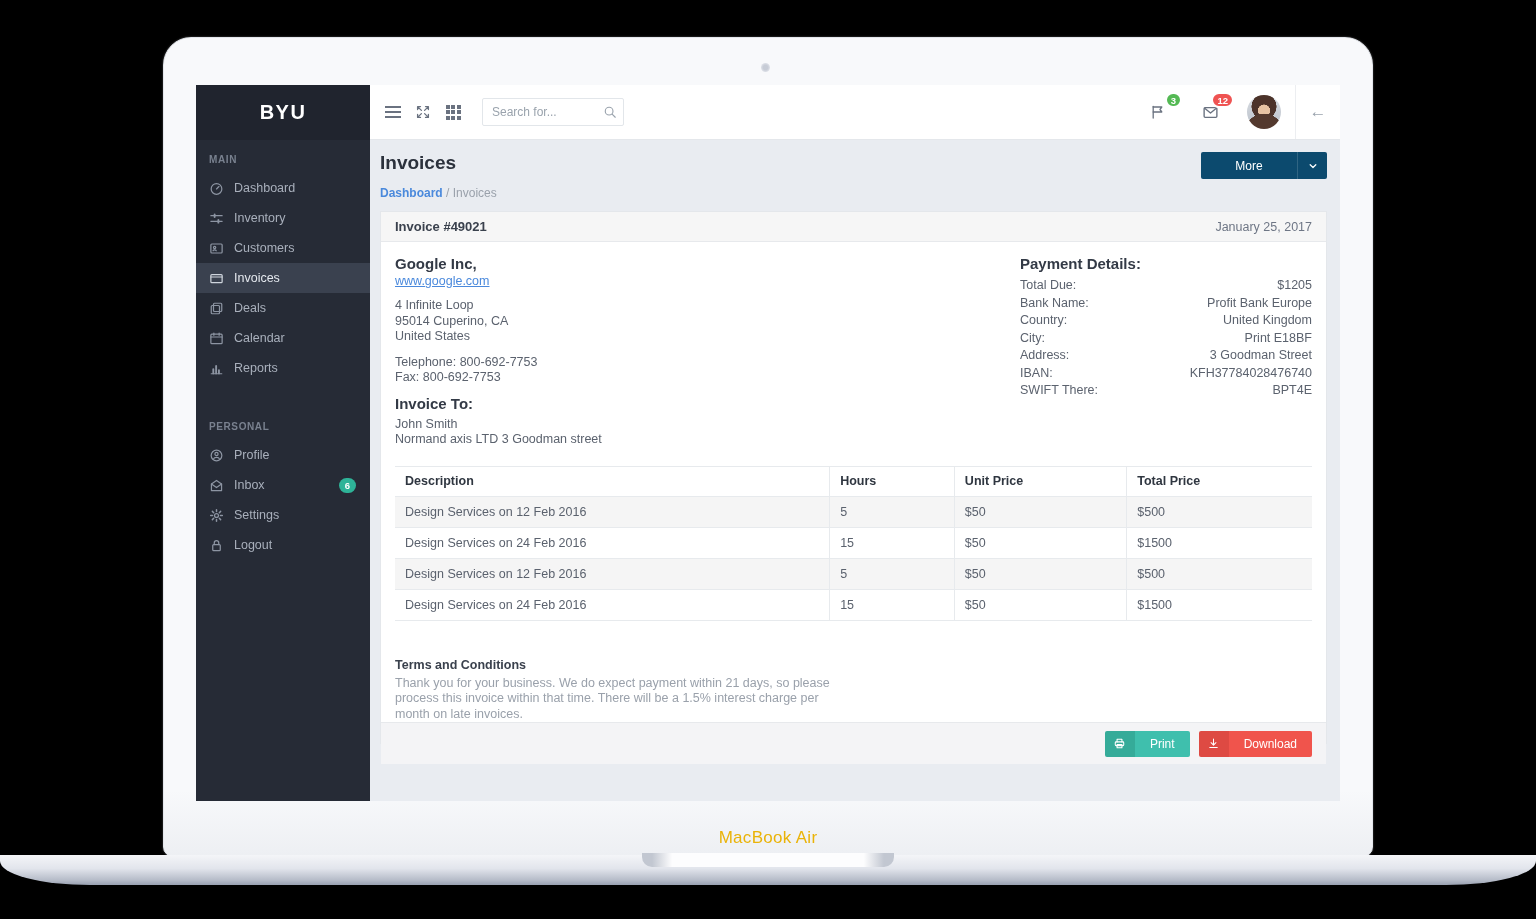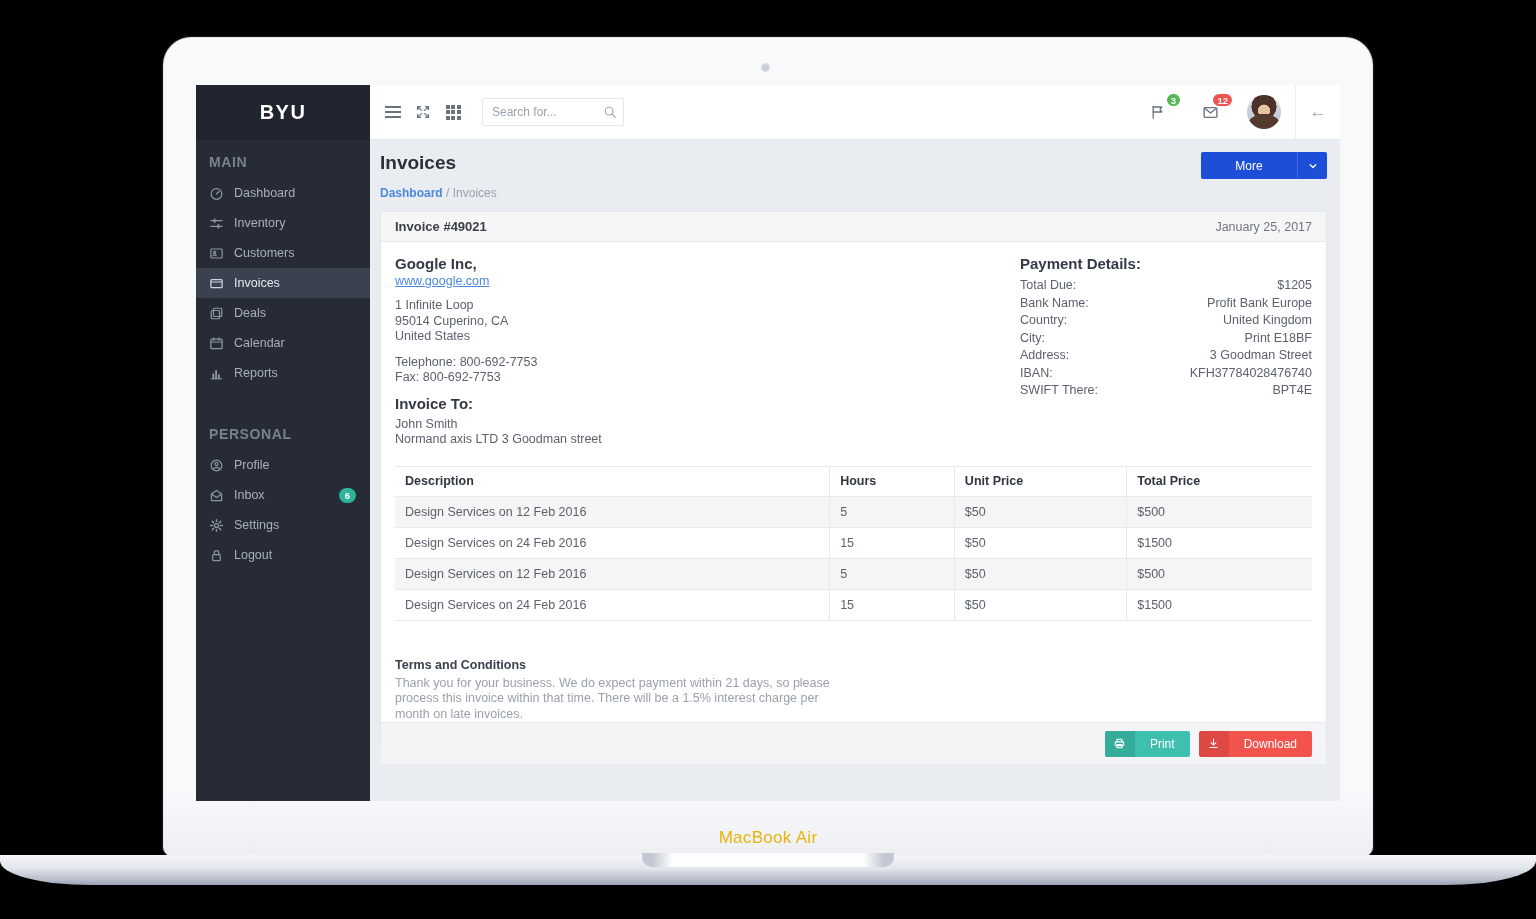--- a/index.html
+++ b/index.html
@@ -30,21 +30,21 @@
   }
 
   
   .app { position:absolute; left:196px; top:85px; width:1144px; height:716px;
     background:#e9ecf1; display:flex; font-size:12.5px; color:#5b626e; overflow:hidden; }
 
   
   .sidebar { width:174px; background:#262b36; flex-shrink:0; display:flex; flex-direction:column; }
   .logo { height:55px; background:#20242e; color:#fff; font-size:20px; font-weight:800;
     letter-spacing:1.5px; display:flex; align-items:center; justify-content:center; }
-  .nav-section-label { color:#79818f; font-size:14px; font-weight:700; letter-spacing:.6px;
+  .nav-section-label { color:#79818f; font-size:10px; font-weight:700; letter-spacing:.6px;
     padding:14px 0 8px 13px; }
   .nav-item { height:30px; display:flex; align-items:center; gap:10px; padding-left:13px;
     color:#a9b0bc; cursor:pointer; }
   .nav-item .ic { color:#8d95a3; }
   .nav-item.active { background:#3a414f; color:#e4e8ee; }
   .nav-item.active .ic { color:#cfd5dd; }
   .nav-badge { margin-left:auto; margin-right:14px; background:#2eb398; color:#fff;
     min-width:17px; height:15px; border-radius:9px; font-size:9.5px; font-weight:700;
     display:flex; align-items:center; justify-content:center; padding:0 4px; }
 
@@ -80,21 +80,21 @@
       linear-gradient(#d9dde3,#b9c0c9); }
   .tb-divider { width:1px; height:100%; background:#eceef1; }
   .back-arrow { color:#9aa3ad; font-size:17px; width:44px; text-align:center; cursor:pointer; }
 
   
   .page-head { padding:12px 13px 0 10px; display:flex; align-items:flex-start; }
   .page-title { font-size:19px; font-weight:700; color:#2b313c; line-height:22px; }
   .breadcrumb { margin-top:12px; font-size:12px; }
   .bc-link { color:#4a89dc; font-weight:700; cursor:pointer; }
   .bc-sep, .bc-current { color:#9aa1ab; }
-  .more-btn { margin-left:auto; display:flex; height:27px; background:#1d4ed8; border-radius:2px;
+  .more-btn { margin-left:auto; display:flex; height:27px; background:#0c4a6e; border-radius:2px;
     color:#fff; font-size:12px; cursor:pointer; overflow:hidden; }
   .more-label { width:96px; display:flex; align-items:center; justify-content:center; }
   .more-caret { width:30px; display:flex; align-items:center; justify-content:center;
     border-left:1px solid rgba(255,255,255,.15); }
 
   
   .card { margin:11px 13px 0 10px; background:#fff; border:1px solid #e4e7eb; height:533px;
     display:flex; flex-direction:column; }
   .card-head { height:30px; background:#f6f6f6; border-bottom:1px solid #e7e9ec;
     display:flex; align-items:center; padding:0 14px; flex-shrink:0; }
@@ -321,21 +321,21 @@
         <span class="inv-date">January 25, 2017</span>
       </div>
 
       <div class="card-body">
         <div class="cols">
 
           <div>
             <div class="h-block">Google Inc,</div>
             <a class="weblink">www.google.com</a>
             <div class="gap8"></div>
-            <div class="addr-line">1 Infinite Loop</div>
+            <div class="addr-line">4 Infinite Loop</div>
             <div class="addr-line">95014 Cuperino, CA</div>
             <div class="addr-line">United States</div>
             <div class="gap10"></div>
             <div class="txt-line">Telephone: 800-692-7753</div>
             <div class="txt-line">Fax: 800-692-7753</div>
             <div class="gap8"></div>
             <div class="h-block">Invoice To:</div>
             <div class="gap4"></div>
             <div class="txt-line">John Smith</div>
             <div class="txt-line">Normand axis LTD 3 Goodman street</div>

